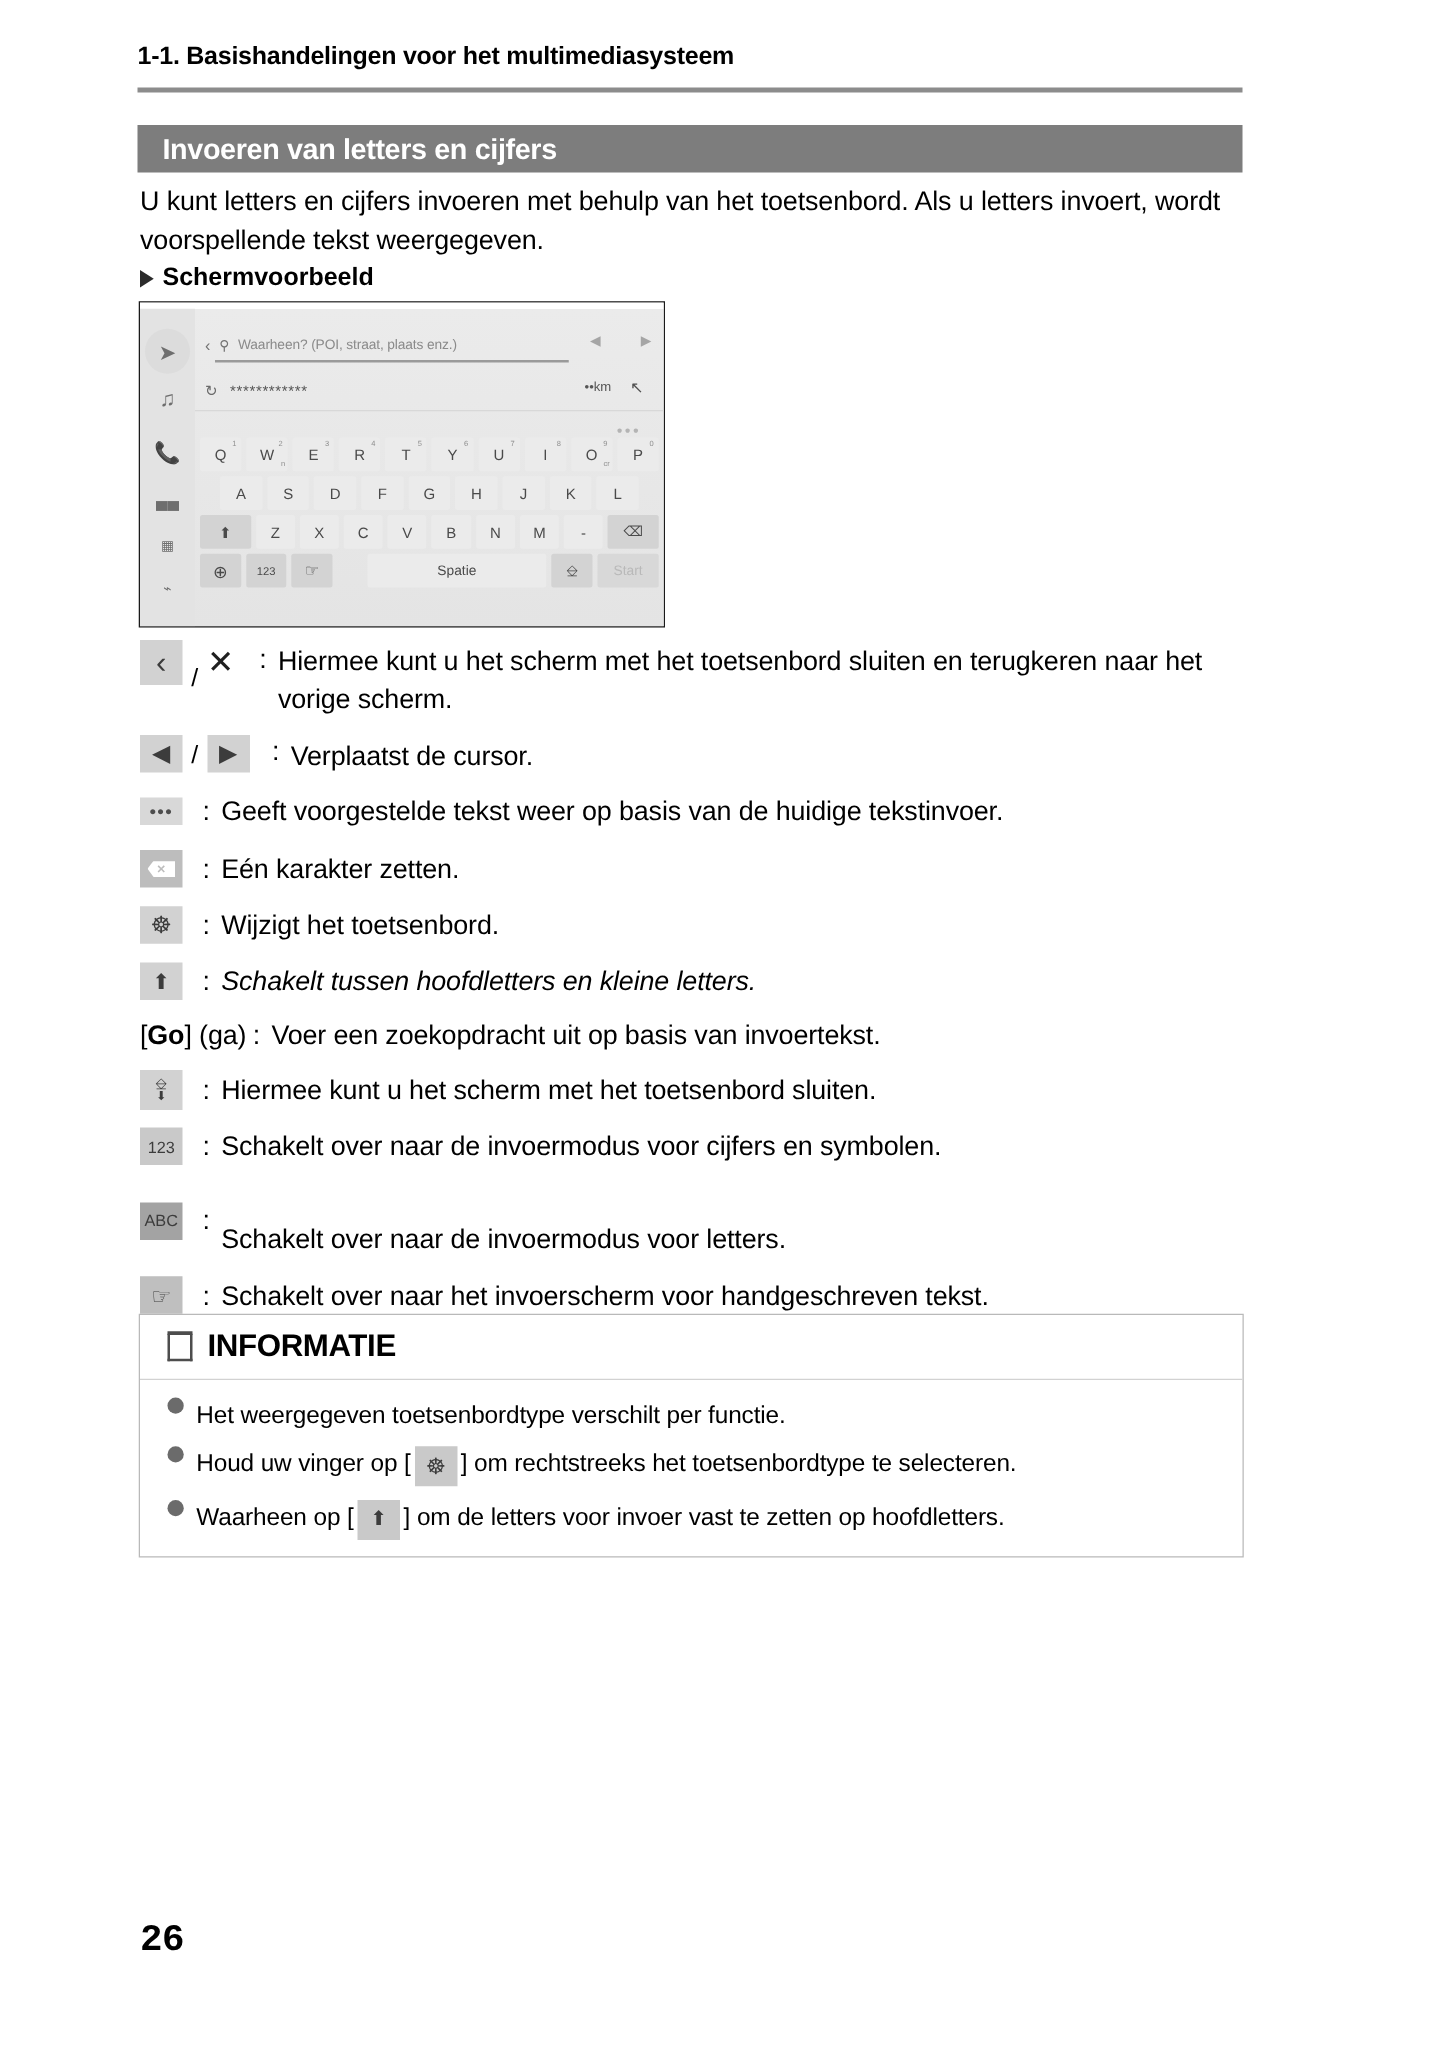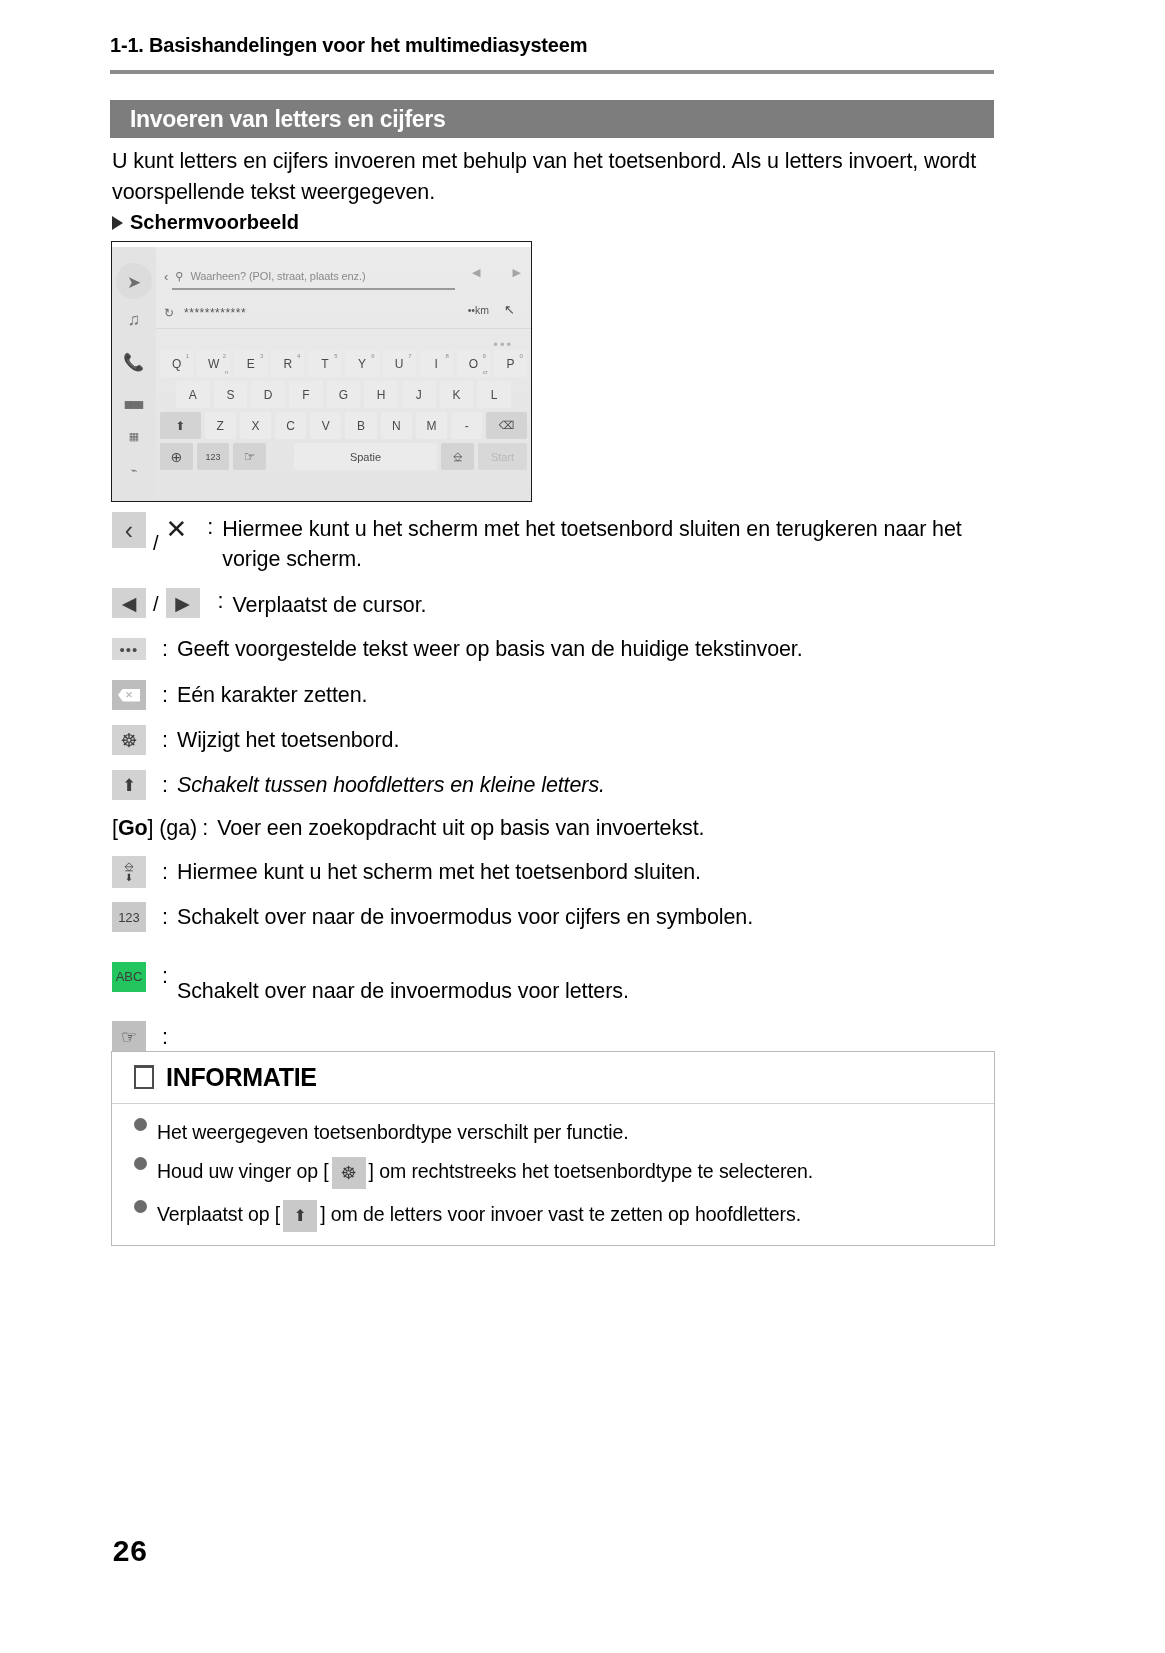--- a/index.html
+++ b/index.html
@@ -190,21 +190,21 @@
     vertical-align: middle;
   }
   .ic-chev { width: 34px; height: 36px; font-size: 25px; }
   .ic-arr  { width: 34px; height: 30px; font-size: 19px; }
   .ic-dots { width: 34px; height: 22px; background:#d8d8d8; font-size: 15px; letter-spacing:1px; color:#4d4d4d; }
   .ic-del  { width: 34px; height: 30px; background:#bdbdbd; }
   .ic-glb  { width: 34px; height: 30px; font-size: 19px; }
   .ic-shift{ width: 34px; height: 30px; font-size: 17px; }
   .ic-kbd  { width: 34px; height: 32px; }
   .ic-123  { width: 34px; height: 30px; font-size: 13px; background:#c9c9c9; color:#3c3c3c; }
-  .ic-abc  { width: 34px; height: 30px; font-size: 13px; background:#22c55e; color:#3c3c3c; }
+  .ic-abc  { width: 34px; height: 30px; font-size: 13px; background:#a3a3a3; color:#3c3c3c; }
   .ic-hand { width: 34px; height: 32px; background:#bfbfbf; font-size: 18px; }
   .xmark { font-size: 26px; color:#1f1f1f; line-height: 1; }
   .slash { font-size: 20px; padding: 0 7px; align-self: center; }
   .colon { font-size: 21.5px; padding: 0 9px; }
 
   .del-glyph {
     width: 22px; height: 13px;
     display:flex; align-items:center; justify-content:center;
     color:#ffffff; font-size: 9px;
     background:#ffffff; color:#bdbdbd;
@@ -472,20 +472,21 @@
 
     <div class="lg-row" style="margin-bottom:15px;align-items:center;">
       <span class="ic ic-abc">ABC</span>
       <span class="colon" style="padding-left:16px;">:</span>
       <span class="lg-text" style="padding-top:0;margin-top:29px;">Schakelt over naar de invoermodus voor letters.</span>
     </div>
 
     <div class="lg-row" style="margin-bottom:0;align-items:center;">
       <span class="ic ic-hand">☞</span>
       <span class="colon" style="padding-left:16px;">:</span>
+      <span class="lg-text" style="padding-top:0;">Schakelt over naar het invoerscherm voor handgeschreven tekst.</span>
     </div>
 
   </div>
 
   <div class="info-box">
     <div class="info-head">
       <span class="book-ic"></span>
       <span class="info-title">INFORMATIE</span>
     </div>
     <div class="info-body">
@@ -497,21 +498,21 @@
 
       <div class="bullet-row">
         <span class="dot"></span>
         <span>Houd uw vinger op [</span>
         <span class="inline-ic">☸</span>
         <span>] om rechtstreeks het toetsenbordtype te selecteren.</span>
       </div>
 
       <div class="bullet-row">
         <span class="dot"></span>
-        <span>Verplaatst op [</span>
+        <span>Waarheen op [</span>
         <span class="inline-ic" style="font-size:16px;">⬆</span>
         <span>] om de letters voor invoer vast te zetten op hoofdletters.</span>
       </div>
 
     </div>
   </div>
 
   <div class="pageno">26</div>
 
 </div>

